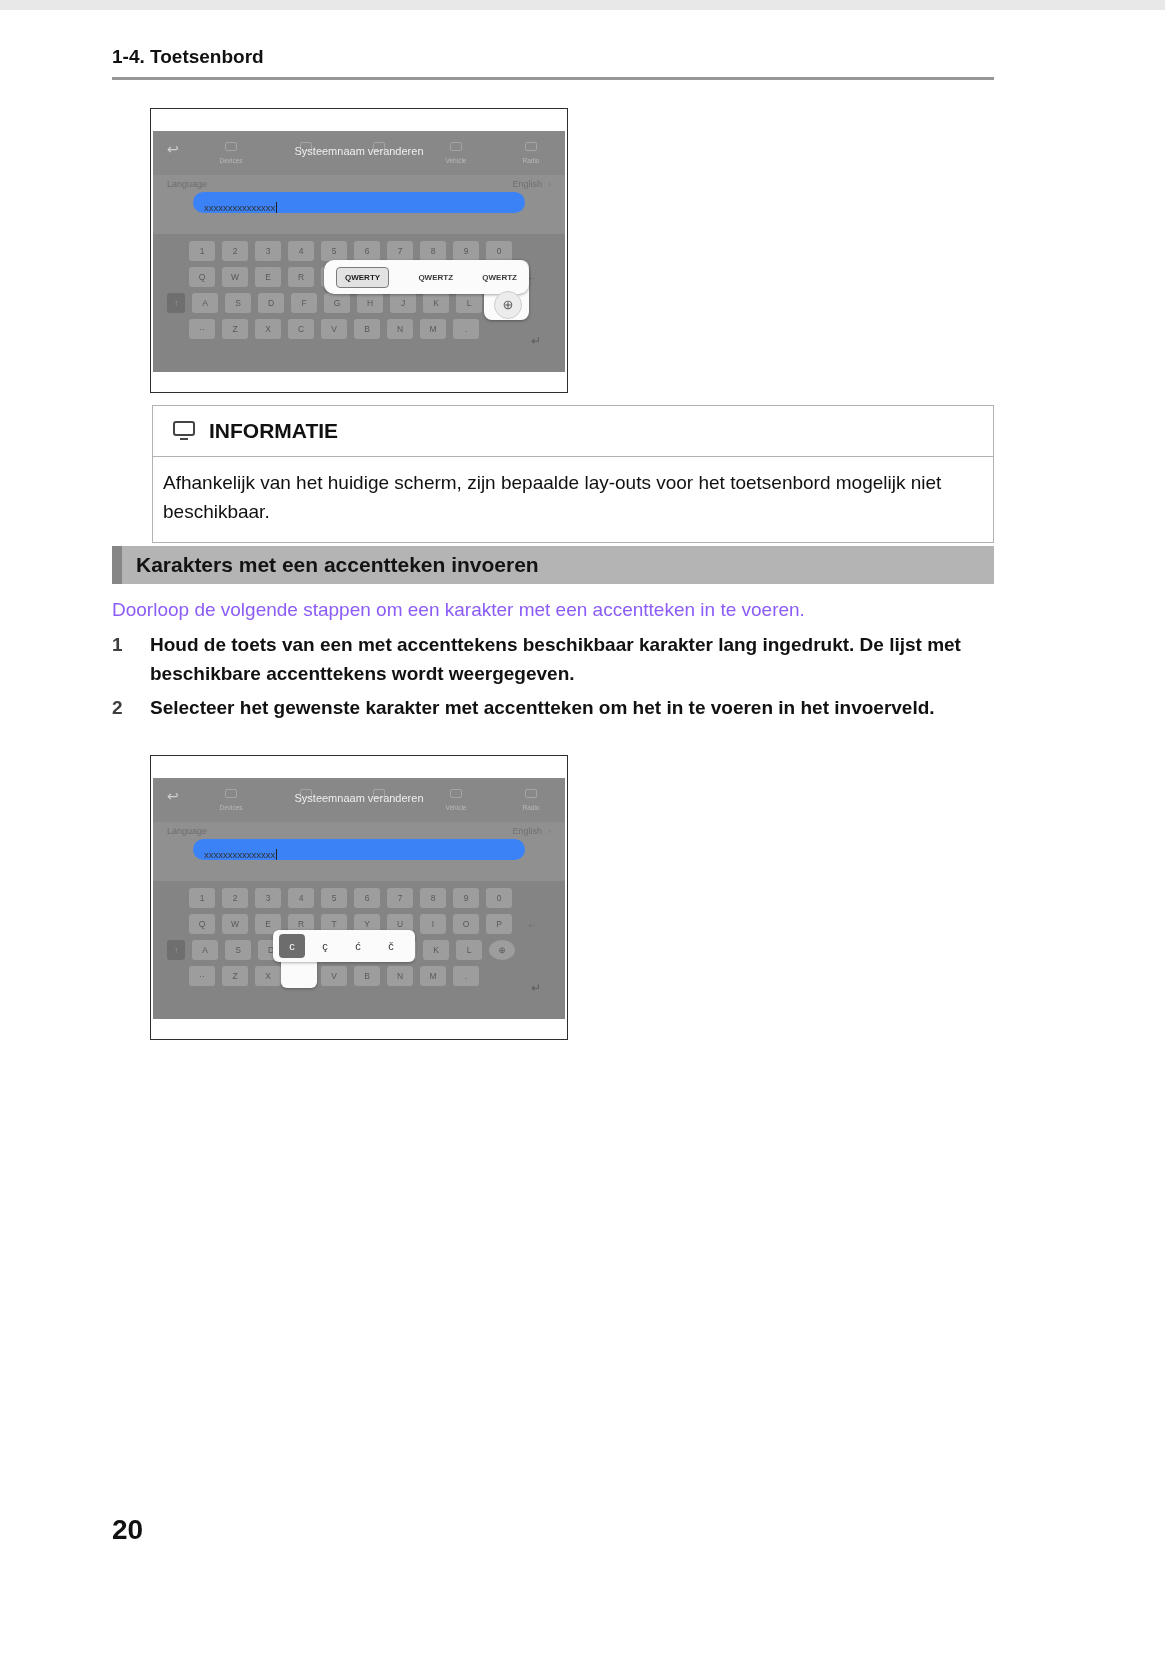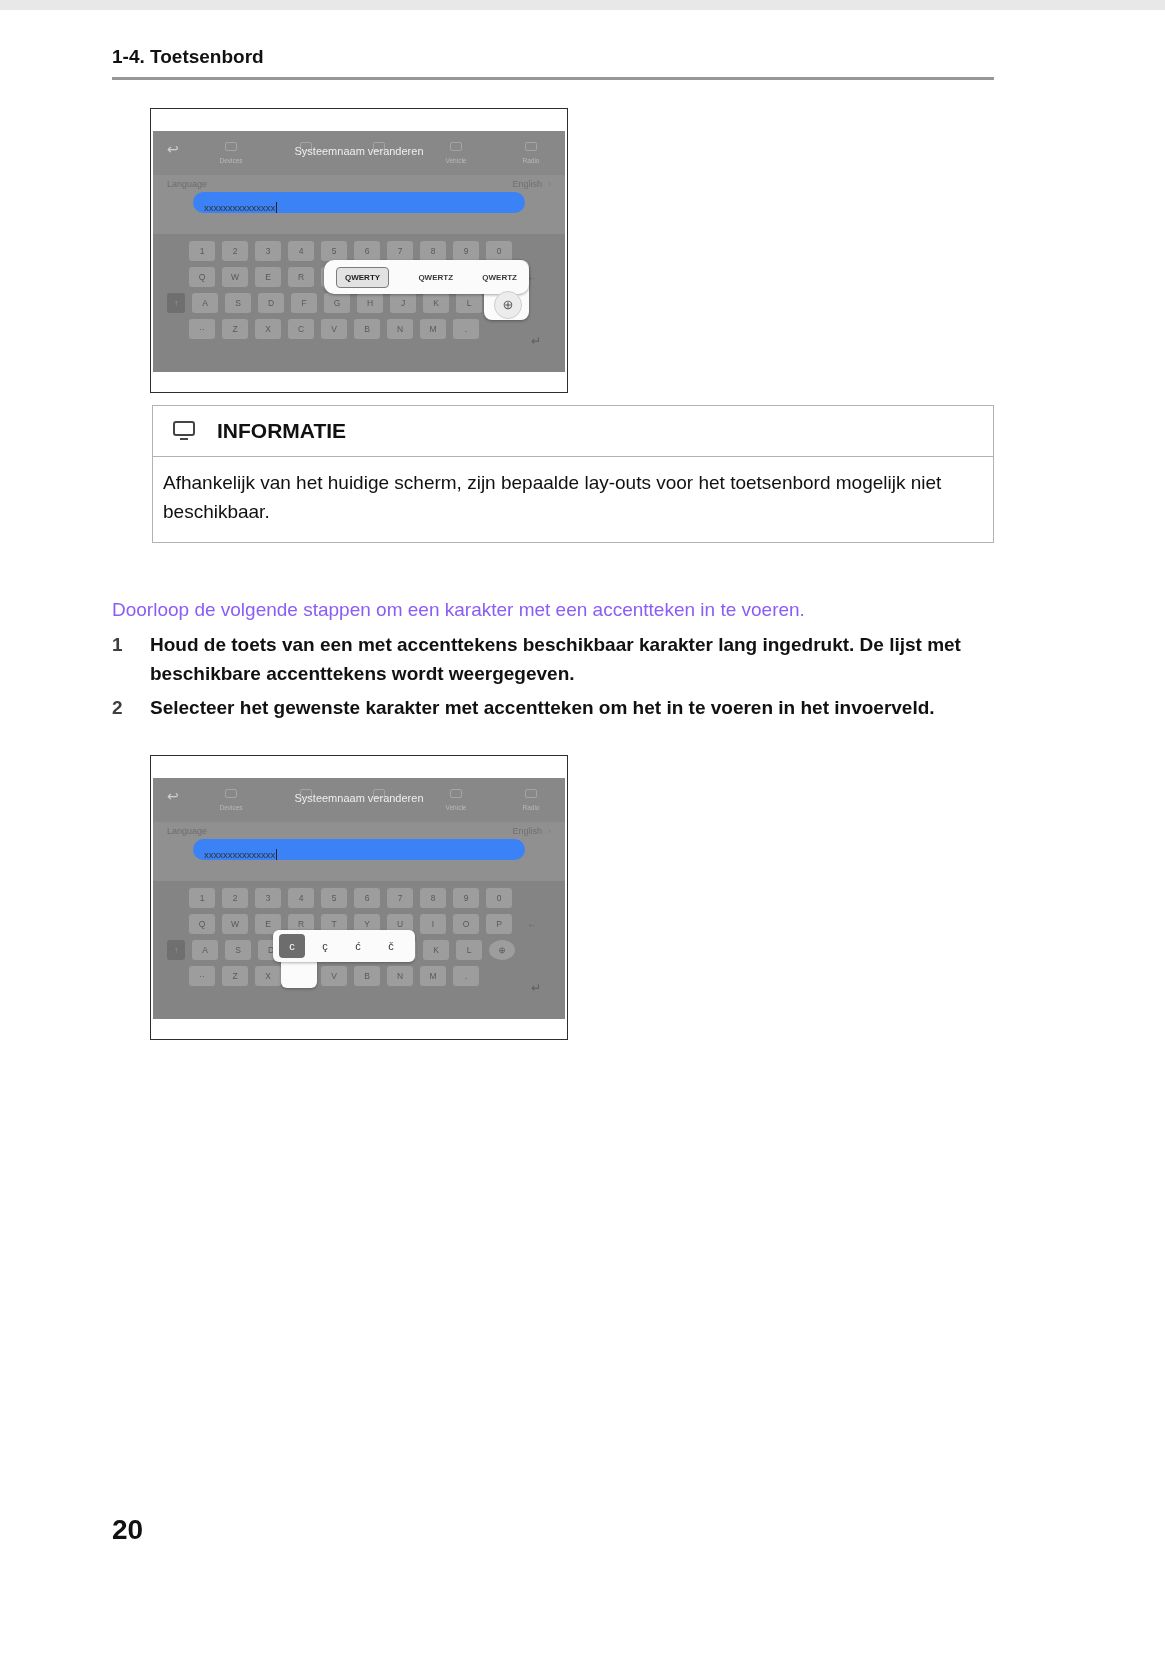--- a/index.html
+++ b/index.html
@@ -53,21 +53,21 @@
 
   
   .accent-popup { position:absolute; left:120px; top:152px; width:142px; height:60px; }
   .ap-anchor { position:absolute; left:8px; top:0; width:36px; height:58px; background:#fbfbfb; border-radius:6px; box-shadow:0 1px 3px rgba(0,0,0,.3); }
   .ap-bar { position:absolute; left:0; top:0; width:142px; height:32px; background:#fbfbfb; border-radius:6px; display:flex; align-items:center; gap:7px; padding:0 6px; box-shadow:0 1px 3px rgba(0,0,0,.3); }
   .ap-key { width:26px; height:24px; line-height:24px; text-align:center; font-size:11px; color:#333; }
   .ap-selected { background:#6d6d6d; color:#fff; border-radius:4px; }
 
   
   .info-box { position:absolute; left:152px; top:395px; width:842px; border:1px solid #b2b2b2; background:#fff; }
-  .info-head { display:flex; align-items:center; gap:20px; padding:13px 18px; border-bottom:1px solid #b2b2b2; }
+  .info-head { display:flex; align-items:center; gap:12px; padding:13px 18px; border-bottom:1px solid #b2b2b2; }
   .info-title { font-size:21px; font-weight:bold; color:#111; }
   .info-body { padding:12px 10px 16px 10px; font-size:19px; line-height:1.5; color:#111; }
 
   
   .section-bar { position:absolute; left:112px; top:536px; width:882px; height:38px; background:#b4b4b4; display:flex; align-items:center; }
   .section-accent { width:10px; height:100%; background:#868686; flex:0 0 auto; }
   .section-title { margin-left:14px; font-size:21px; font-weight:bold; color:#131313; }
 
   .intro { position:absolute; left:112px; top:586px; width:882px; font-size:19px; line-height:1.45; color:#8b5cf6; }
   .steps { position:absolute; left:112px; top:620px; width:882px; }
@@ -173,20 +173,24 @@
     <div class="info-head">
       <svg width="26" height="22" viewBox="0 0 26 22">
         <rect x="3" y="2" width="20" height="13" rx="2" fill="none" stroke="#444" stroke-width="2"></rect>
         <line x1="9" y1="19" x2="17" y2="19" stroke="#444" stroke-width="2"></line>
       </svg>
       <span class="info-title">INFORMATIE</span>
     </div>
     <div class="info-body">Afhankelijk van het huidige scherm, zijn bepaalde lay-outs voor het toetsenbord mogelijk niet beschikbaar.</div>
   </div>
 
+  <div class="section-bar">
+    <span class="section-accent"></span>
+    <span class="section-title">Karakters met een accentteken invoeren</span>
+  </div>
 
   <div class="intro">Doorloop de volgende stappen om een karakter met een accentteken in te voeren.</div>
 
   <div class="steps">
     <div class="step">
       <span class="step-num">1</span>
       <span class="step-text">Houd de toets van een met accenttekens beschikbaar karakter lang ingedrukt. De lijst met beschikbare accenttekens wordt weergegeven.</span>
     </div>
     <div class="step">
       <span class="step-num">2</span>

